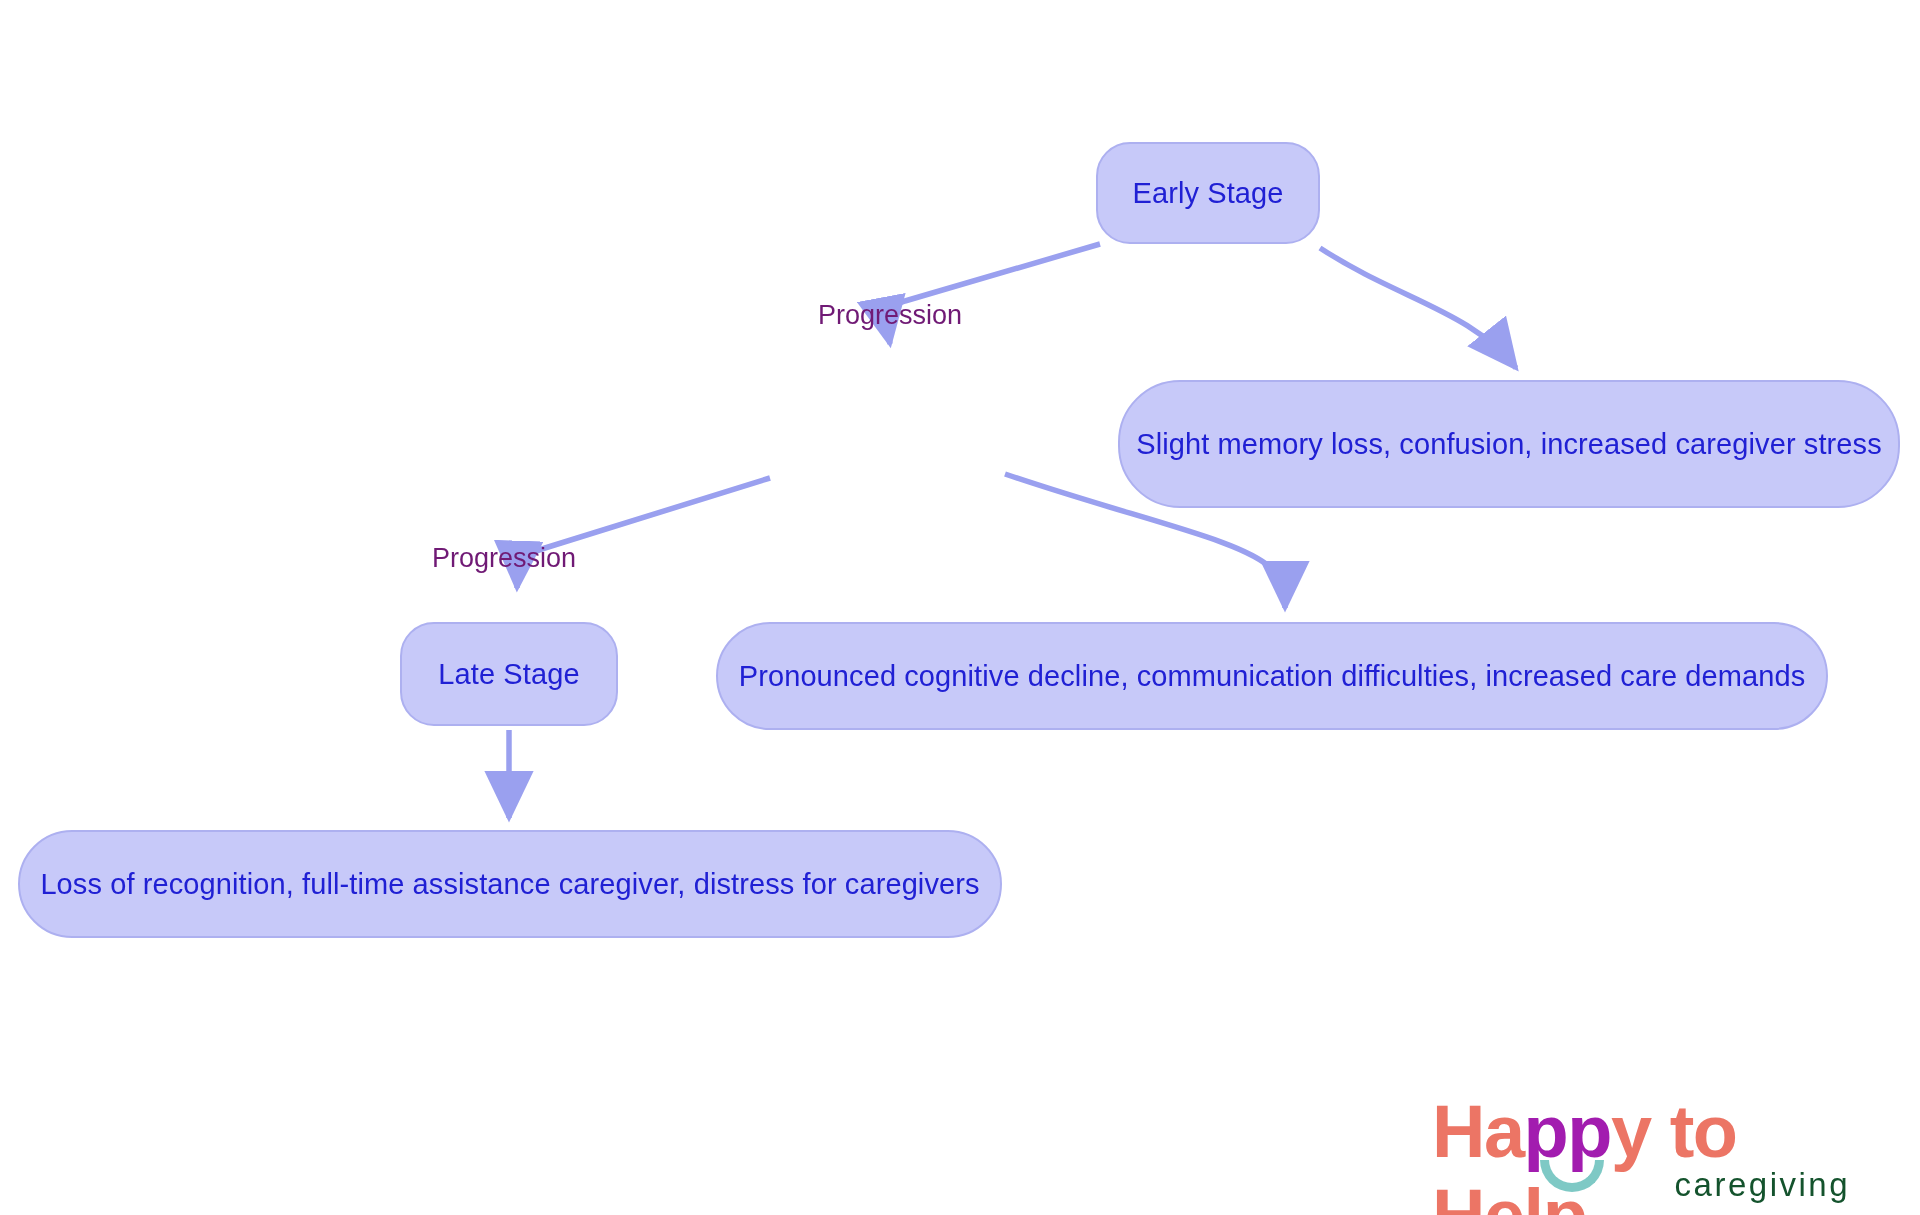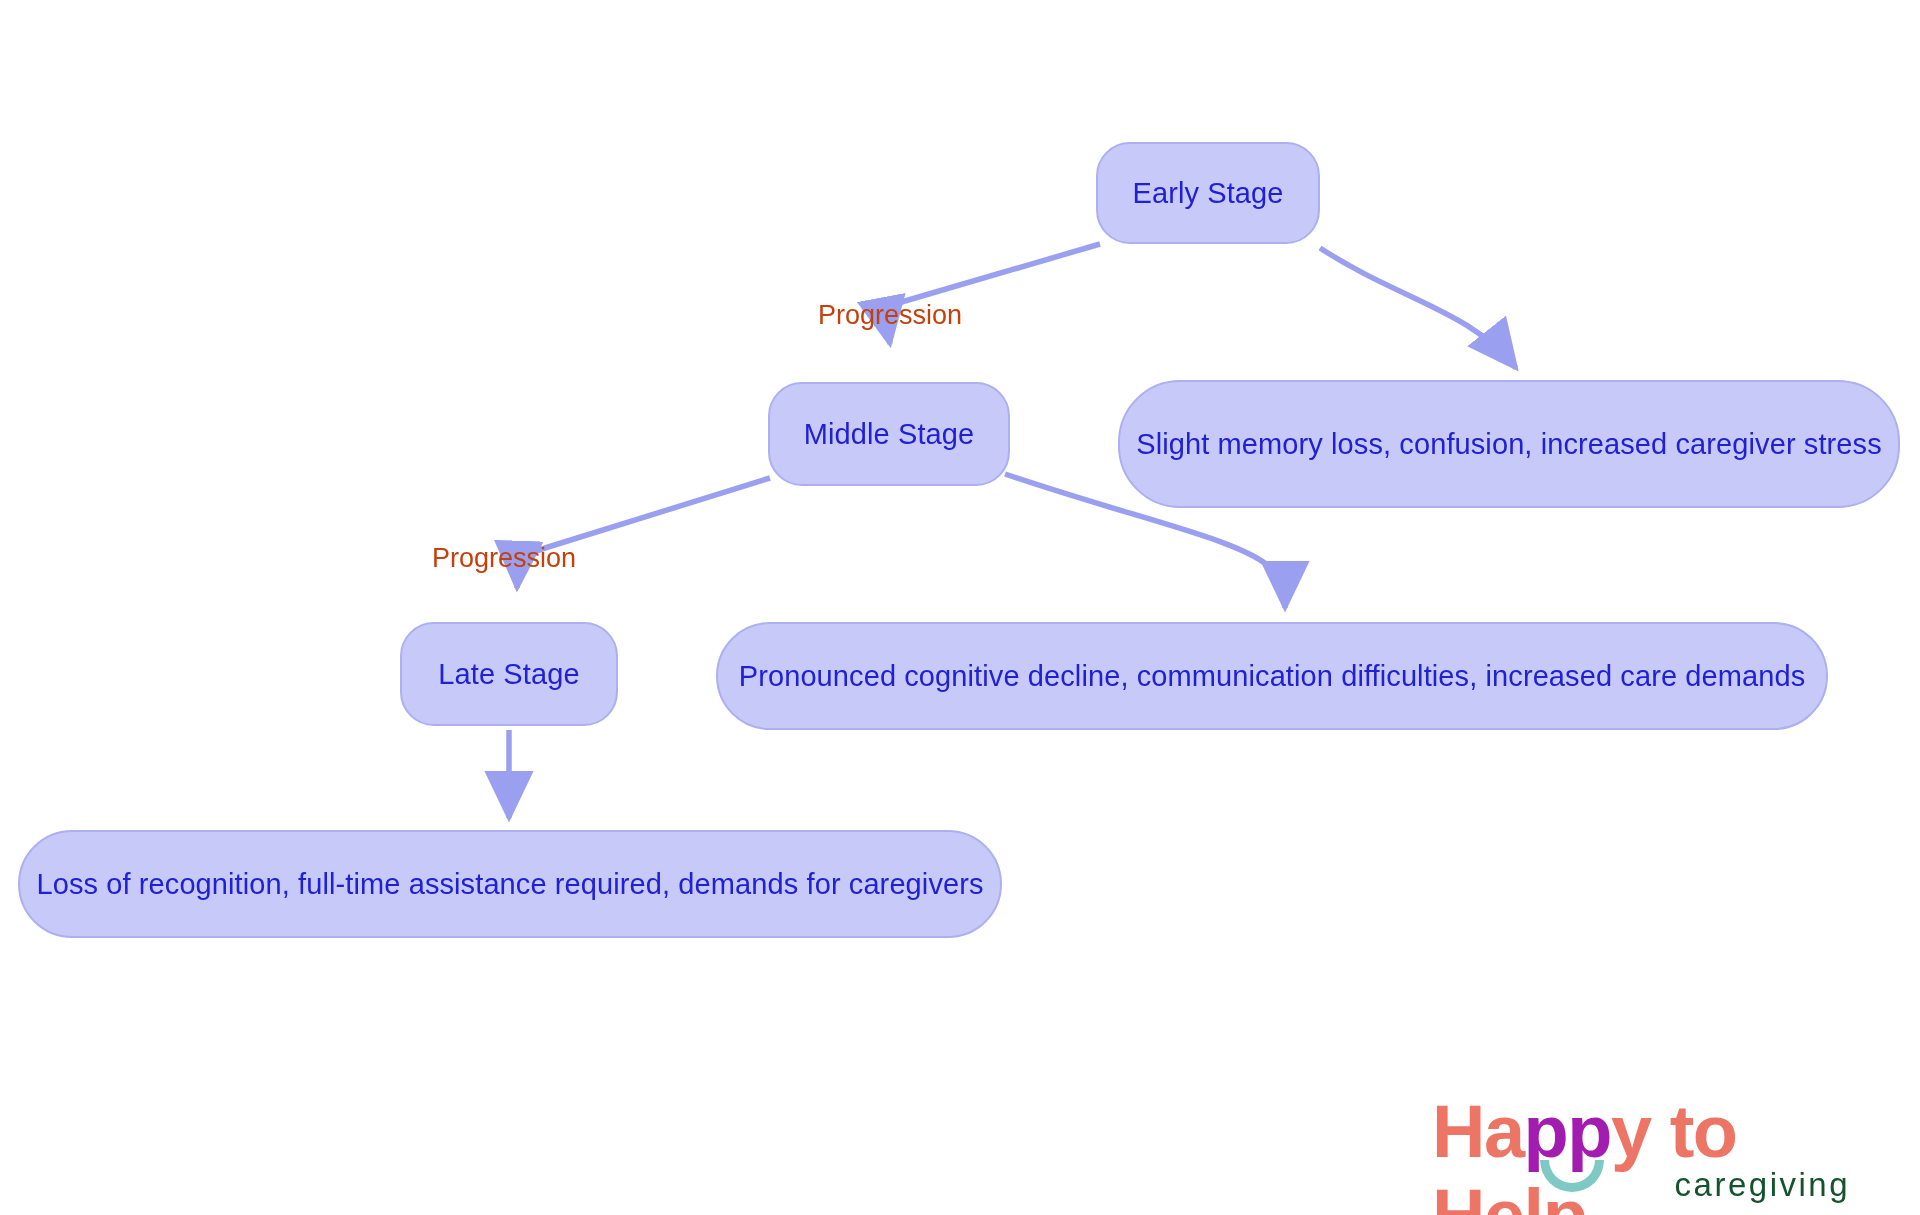--- a/index.html
+++ b/index.html
@@ -38,21 +38,21 @@
     font-size: 29px;
     letter-spacing: 0.1px;
     white-space: nowrap;
     text-align: center;
   }
   .node.stage {
     border-radius: 34px;
   }
   .edge-label {
     position: absolute;
-    color: #c2410c;
+    color: #701a75;
     font-size: 27px;
     white-space: nowrap;
     background: transparent;
   }
   
   #logo {
     position: absolute;
     left: 1432px;
     top: 1090px;
     width: 420px;
@@ -115,34 +115,31 @@
   </svg>
 
   <div class="node stage" style="left:1096px; top:142px; width:224px; height:102px;">
     <span>Early Stage</span>
   </div>
 
   <div class="node" style="left:1118px; top:380px; width:782px; height:128px;">
     <span>Slight memory loss, confusion, increased caregiver stress</span>
   </div>
 
-  <div class="node stage" style="left:768px; top:382px; width:242px; height:104px;">
-    <span>Middle Stage</span>
-  </div>
 
   <div class="node stage" style="left:400px; top:622px; width:218px; height:104px;">
     <span>Late Stage</span>
   </div>
 
   <div class="node" style="left:716px; top:622px; width:1112px; height:108px;">
     <span>Pronounced cognitive decline, communication difficulties, increased care demands</span>
   </div>
 
   <div class="node" style="left:18px; top:830px; width:984px; height:108px;">
-    <span>Loss of recognition, full-time assistance required, demands for caregivers</span>
+    <span>Loss of recognition, full-time assistance caregiver, distress for caregivers</span>
   </div>
 
   <div class="edge-label" style="left:818px; top:300px;">Progression</div>
 
   <div class="edge-label" style="left:432px; top:543px;">Progression</div>
 
   <div id="logo">
     <div class="logo-wordmark"><span>Ha</span><span class="logo-teal">pp</span><span>y to Help</span></div>
     <div class="logo-smile"></div>
     <div class="logo-sub">caregiving</div>

